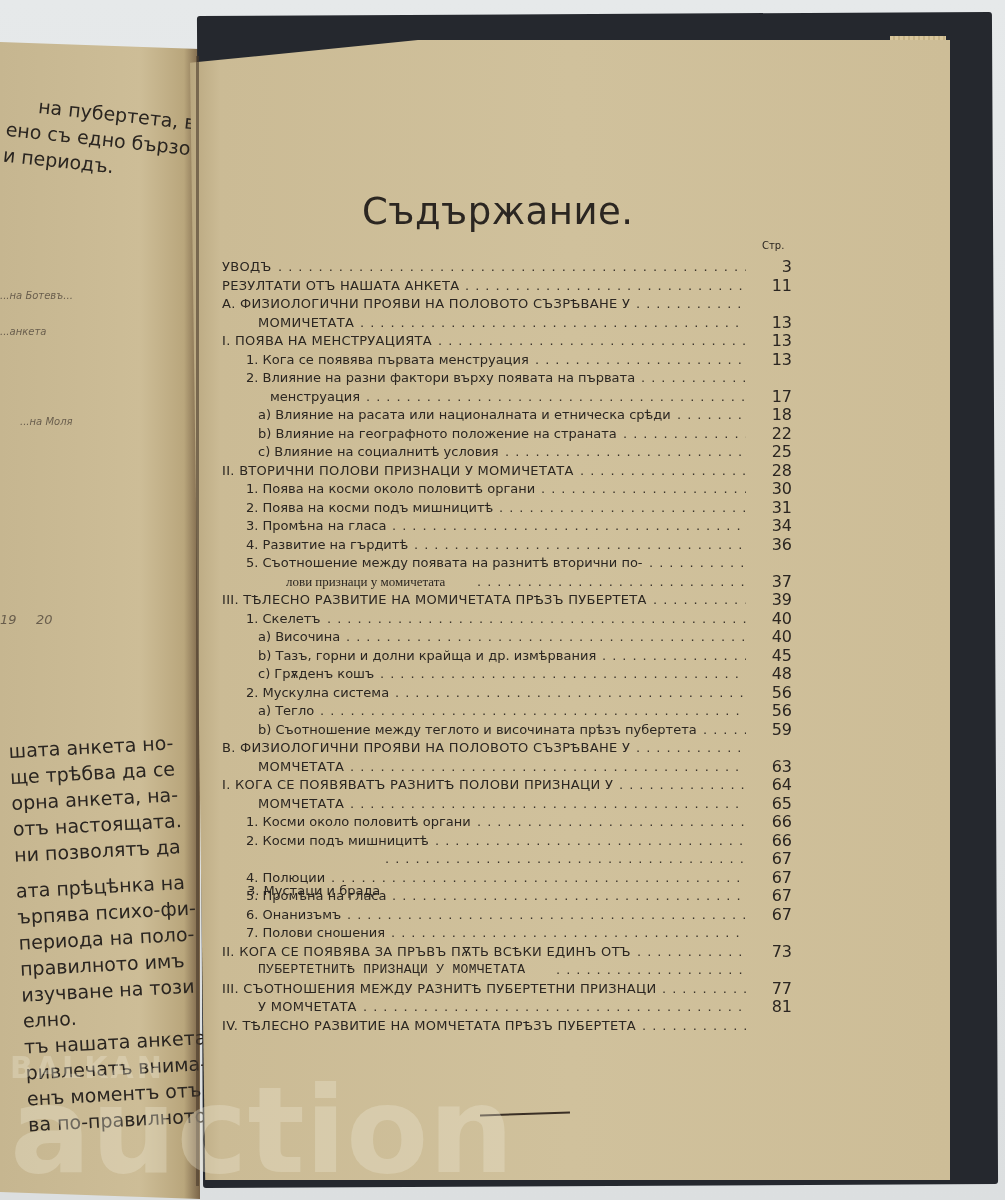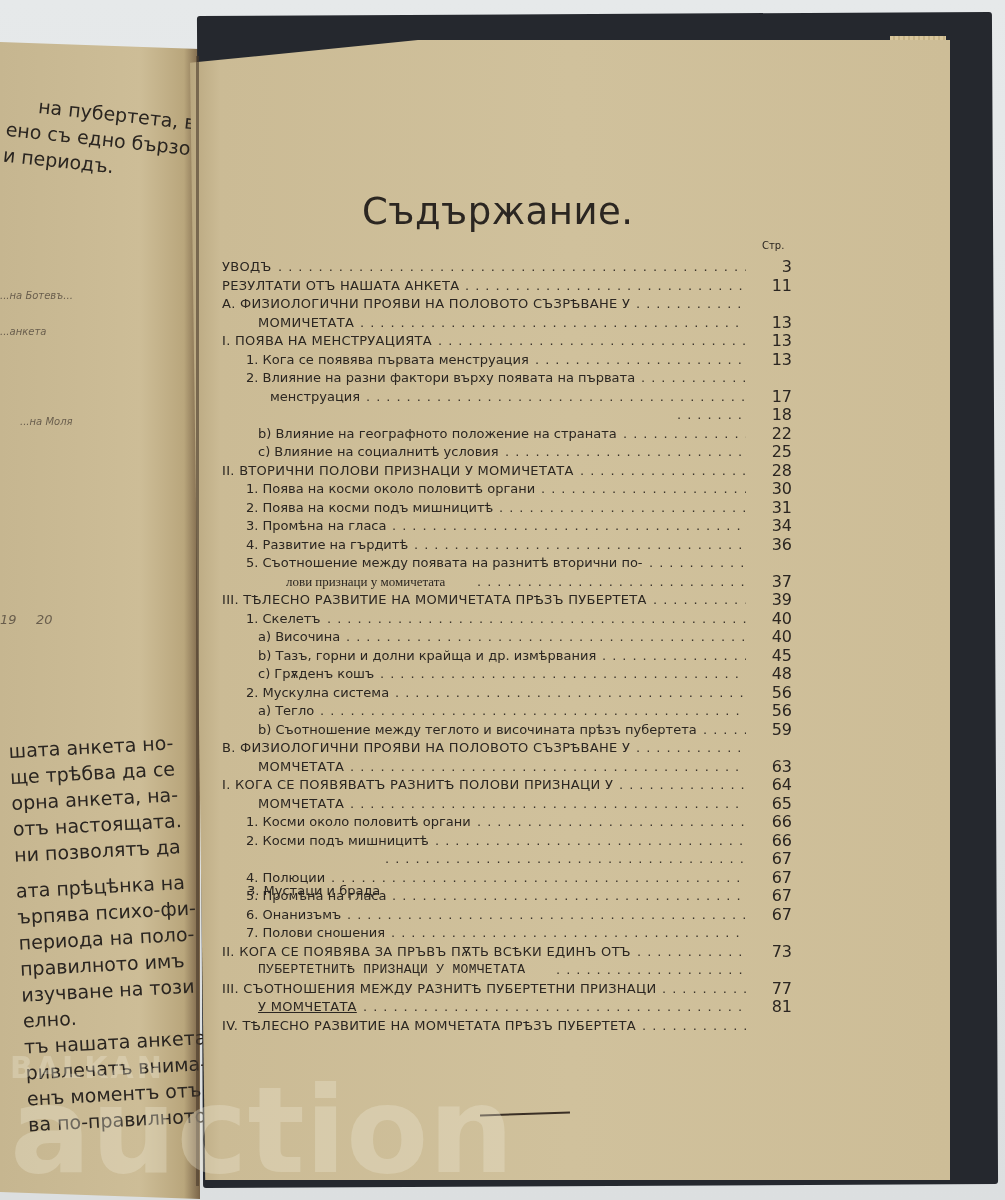--- a/index.html
+++ b/index.html
@@ -143,20 +143,21 @@
       <span class="label" style="left: 24px;">2. Влияние на разни фактори върху появата на първата</span>
       <span class="num"></span>
       <span class="dots" style="left: 419px; right: 46px;">................................................................................</span>
     </div>
     <div class="row">
       <span class="label" style="left: 48px;">менструация</span>
       <span class="num">17</span>
       <span class="dots" style="left: 144px; right: 46px;">................................................................................</span>
     </div>
     <div class="row">
+      <span class="label" style="left: 36px;">a) Влияние на расата или националната и етническа срѣди</span>
       <span class="num">18</span>
       <span class="dots" style="left: 455px; right: 46px;">................................................................................</span>
     </div>
     <div class="row">
       <span class="label" style="left: 36px;">b) Влияние на географното положение на страната</span>
       <span class="num">22</span>
       <span class="dots" style="left: 401px; right: 46px;">................................................................................</span>
     </div>
     <div class="row">
       <span class="label" style="left: 36px;">c) Влияние на социалнитѣ условия</span>
@@ -302,21 +303,21 @@
       <span class="label caps" style="left: 36px; font-family: Liberation Mono, monospace;">ПУБЕРТЕТНИТѢ ПРИЗНАЦИ У МОМЧЕТАТА</span>
       <span class="num"></span>
       <span class="dots" style="left: 334px; right: 46px;">................................................................................</span>
     </div>
     <div class="row">
       <span class="label caps" style="left: 0px;">III. СЪОТНОШЕНИЯ МЕЖДУ РАЗНИТѢ ПУБЕРТЕТНИ ПРИЗНАЦИ</span>
       <span class="num">77</span>
       <span class="dots" style="left: 440px; right: 46px;">................................................................................</span>
     </div>
     <div class="row">
-      <span class="label caps" style="left: 36px; text-decoration: underline;">У МОМЧЕТАТА</span>
+      <span class="label caps" style="left: 36px;">У МОМЧЕТАТА</span>
       <span class="num">81</span>
       <span class="dots" style="left: 141px; right: 46px;">................................................................................</span>
     </div>
     <div class="row">
       <span class="label caps" style="left: 0px;">IV. ТѢЛЕСНО РАЗВИТИЕ НА МОМЧЕТАТА ПРѢЗЪ ПУБЕРТЕТА</span>
       <span class="num"></span>
       <span class="dots" style="left: 420px; right: 46px;">................................................................................</span>
     </div>
   </div>
 

